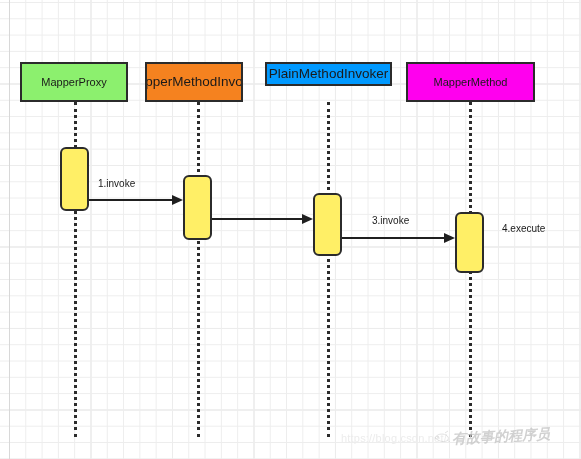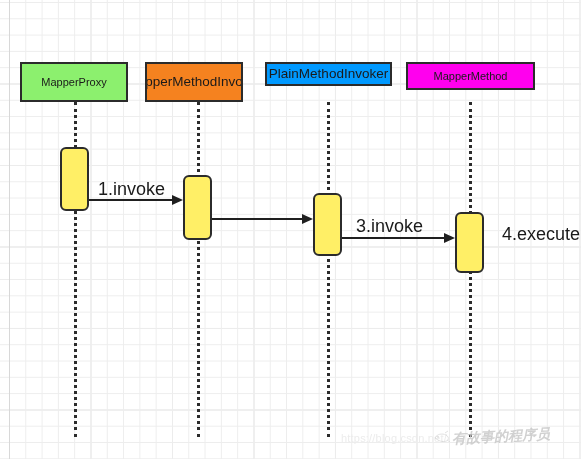--- a/index.html
+++ b/index.html
@@ -81,21 +81,21 @@
   .msg-head {
     position: absolute;
     width: 0;
     height: 0;
     border-top: 5px solid transparent;
     border-bottom: 5px solid transparent;
     border-left: 11px solid #1f1f1f;
   }
   .msg-label {
     position: absolute;
-    font-size: 18px;
+    font-size: 10px;
     color: #1a1a1a;
     line-height: 1.25;
     white-space: pre-line;
   }
 
   
   #watermark-url {
     position: absolute;
     left: 341px;
     top: 432px;
@@ -145,39 +145,39 @@
   </div>
 
   <div class="participant wide-text" style="left:145px; top:62px; width:98px; height:40px; background:#f5821f;">
     <span>MapperMethodInvoker</span>
   </div>
 
   <div class="participant wide-text" style="left:265px; top:62px; width:127px; height:24px; background:#0099ff;">
     <span>PlainMethodInvoker</span>
   </div>
 
-  <div class="participant" style="left:406px; top:62px; width:129px; height:28px; background:#ff00ee;">
+  <div class="participant" style="left:406px; top:62px; width:129px; height:40px; background:#ff00ee;">
     <span>MapperMethod</span>
   </div>
 
   <div class="activation" style="left:60px; top:147px; width:29px; height:64px;"></div>
   <div class="activation" style="left:183px; top:175px; width:29px; height:65px;"></div>
   <div class="activation" style="left:313px; top:193px; width:29px; height:63px;"></div>
   <div class="activation" style="left:455px; top:212px; width:29px; height:61px;"></div>
 
   <div class="msg-line" style="left:89px; top:199px; width:84px;"></div>
   <div class="msg-head" style="left:172px; top:195px;"></div>
   <div class="msg-label" style="left:98px; top:178px;">1.invoke</div>
 
   <div class="msg-line" style="left:212px; top:218px; width:91px;"></div>
   <div class="msg-head" style="left:302px; top:214px;"></div>
 
   <div class="msg-line" style="left:342px; top:237px; width:103px;"></div>
   <div class="msg-head" style="left:444px; top:233px;"></div>
-  <div class="msg-label" style="left:356px; top:215px;">3.invoke</div>
+  <div class="msg-label" style="left:372px; top:215px;">3.invoke</div>
 
   <div class="msg-label" style="left:502px; top:223px;">4.execute</div>
 
   <div id="watermark-url">https://blog.csdn.net/</div>
 
   <svg id="watermark-logo" viewBox="0 0 20 16" xmlns="http://www.w3.org/2000/svg">
     <path d="M3 9 C5 5, 10 4, 14 6 C16 7, 17 9, 16 11 C14 13, 9 13, 6 11 Z" fill="none" stroke="#c9c9c9" stroke-width="1"></path>
     <circle cx="6" cy="8" r="0.9" fill="#c9c9c9"></circle>
     <path d="M13 4 L16 2" stroke="#c9c9c9" stroke-width="1"></path>
     <path d="M15 11 L18 13" stroke="#c9c9c9" stroke-width="1"></path>

